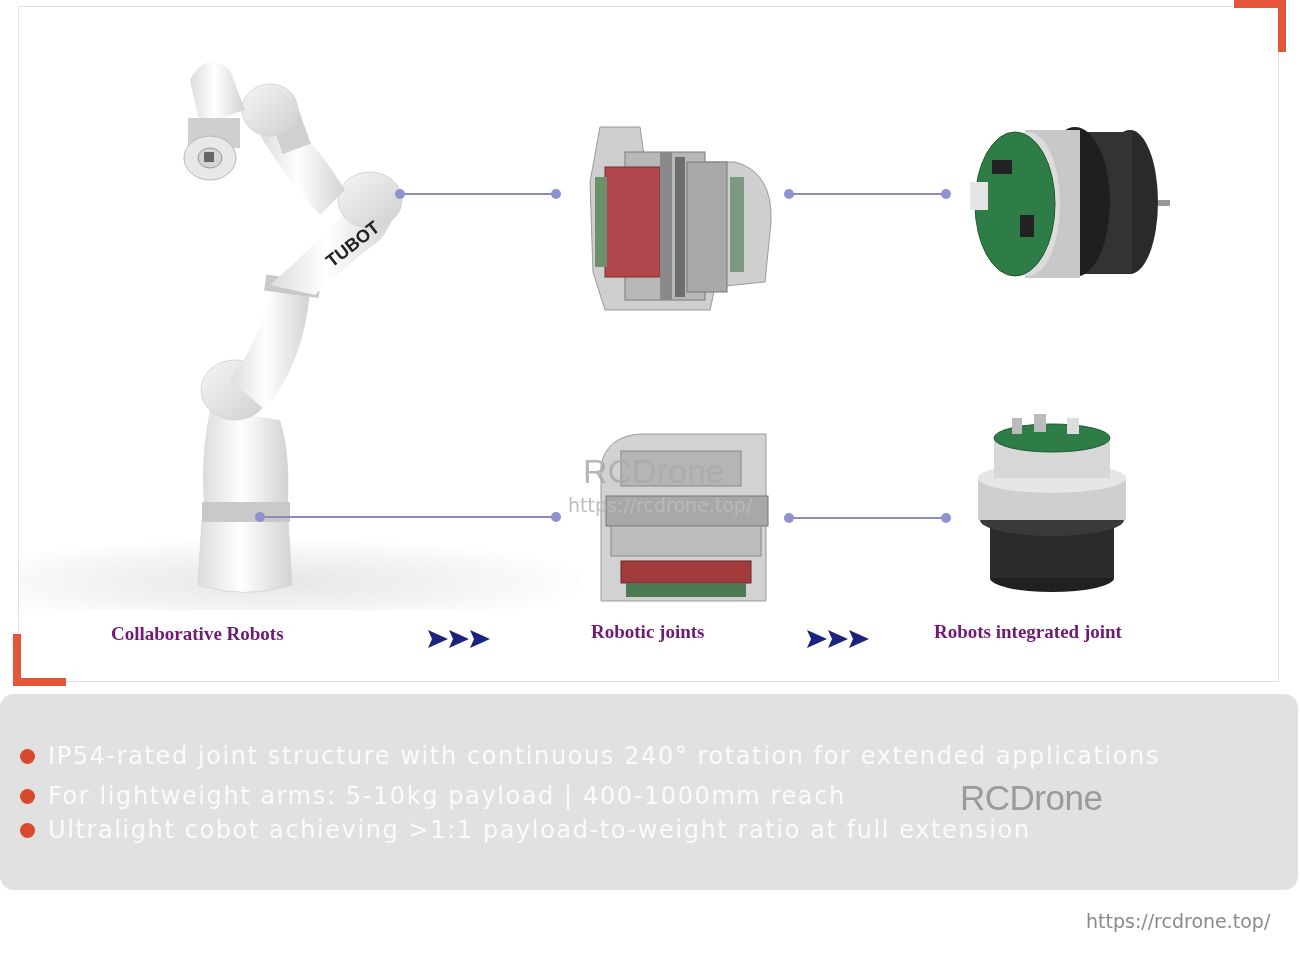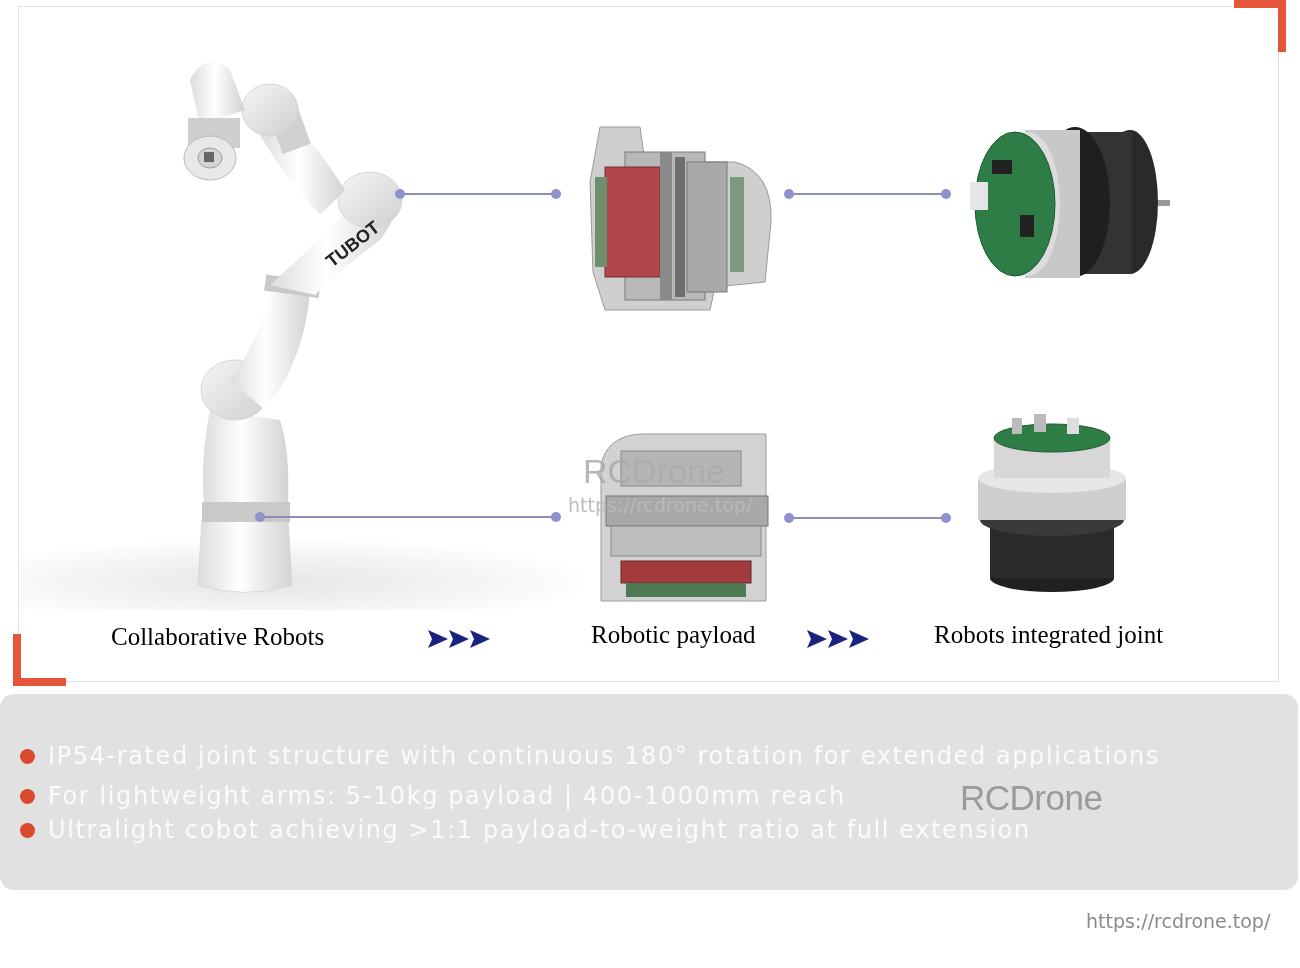--- a/index.html
+++ b/index.html
@@ -19,22 +19,22 @@
     background: radial-gradient(ellipse at 45% 60%, #e6e6e6 0%, #f4f4f4 45%, rgba(255,255,255,0) 75%); }
 
   
   .connector { position: absolute; height: 2px; background: #8b8db8; }
   .dot { position: absolute; width: 10px; height: 10px; border-radius: 50%; background: #8f92cf; }
 
   
   .img { position: absolute; }
 
   .cap-label {
-    position: absolute; font-family: "Liberation Serif", serif; font-weight: normal;
-    color: #000000; font-size: 25px; white-space: nowrap;
+    position: absolute; font-family: "Liberation Serif", serif; font-weight: bold;
+    color: #701a75; font-size: 19px; white-space: nowrap;
   }
   .arrows { position: absolute; display: flex; gap: 0; }
   .arrows svg { display: block; }
 
   .info-panel {
     position: absolute; left: 0; top: 694px; width: 1298px; height: 196px;
     background: #e1e1e1; border-radius: 14px;
   }
   .bullet-row { position: absolute; left: 20px; display: flex; align-items: center; white-space: nowrap; }
   .bullet-dot { width: 15px; height: 15px; border-radius: 50%; background: #d8492e; margin-right: 13px; }
@@ -155,34 +155,34 @@
 <div class="wm-center-url">https://rcdrone.top/</div>
 
 <div class="cap-label" style="left:111px;top:623px;">Collaborative Robots</div>
 <div class="arrows" style="left:428px;top:630px;">
   <svg width="64" height="18" viewBox="0 0 64 18">
       <polygon points="0,0 20,9 0,18 4,9" fill="#1a237e"></polygon>
       <polygon points="21,0 41,9 21,18 25,9" fill="#1a237e"></polygon>
       <polygon points="42,0 62,9 42,18 46,9" fill="#1a237e"></polygon>
     </svg>
 </div>
-<div class="cap-label" style="left:591px;top:621px;">Robotic payload</div>
+<div class="cap-label" style="left:591px;top:621px;">Robotic joints</div>
 <div class="arrows" style="left:807px;top:630px;">
   <svg width="64" height="18" viewBox="0 0 64 18">
       <polygon points="0,0 20,9 0,18 4,9" fill="#1a237e"></polygon>
       <polygon points="21,0 41,9 21,18 25,9" fill="#1a237e"></polygon>
       <polygon points="42,0 62,9 42,18 46,9" fill="#1a237e"></polygon>
     </svg>
 </div>
 <div class="cap-label" style="left:934px;top:621px;">Robots integrated joint</div>
 
 <div class="info-panel"></div>
 <div class="bullet-row" style="top:742px;">
   <span class="bullet-dot"></span>
-  <span class="bullet-text">IP54-rated joint structure with continuous 180° rotation for extended applications</span>
+  <span class="bullet-text">IP54-rated joint structure with continuous 240° rotation for extended applications</span>
 </div>
 <div class="bullet-row" style="top:782px;">
   <span class="bullet-dot"></span>
   <span class="bullet-text">For lightweight arms: 5-10kg payload | 400-1000mm reach</span>
 </div>
 <div class="bullet-row" style="top:816px;justify-content:space-between;">
   <span class="bullet-dot"></span>
   <span class="bullet-text">Ultralight cobot achieving &gt;1:1 payload-to-weight ratio at full extension</span>
 </div>
 <div class="wm-panel">RCDrone</div>

